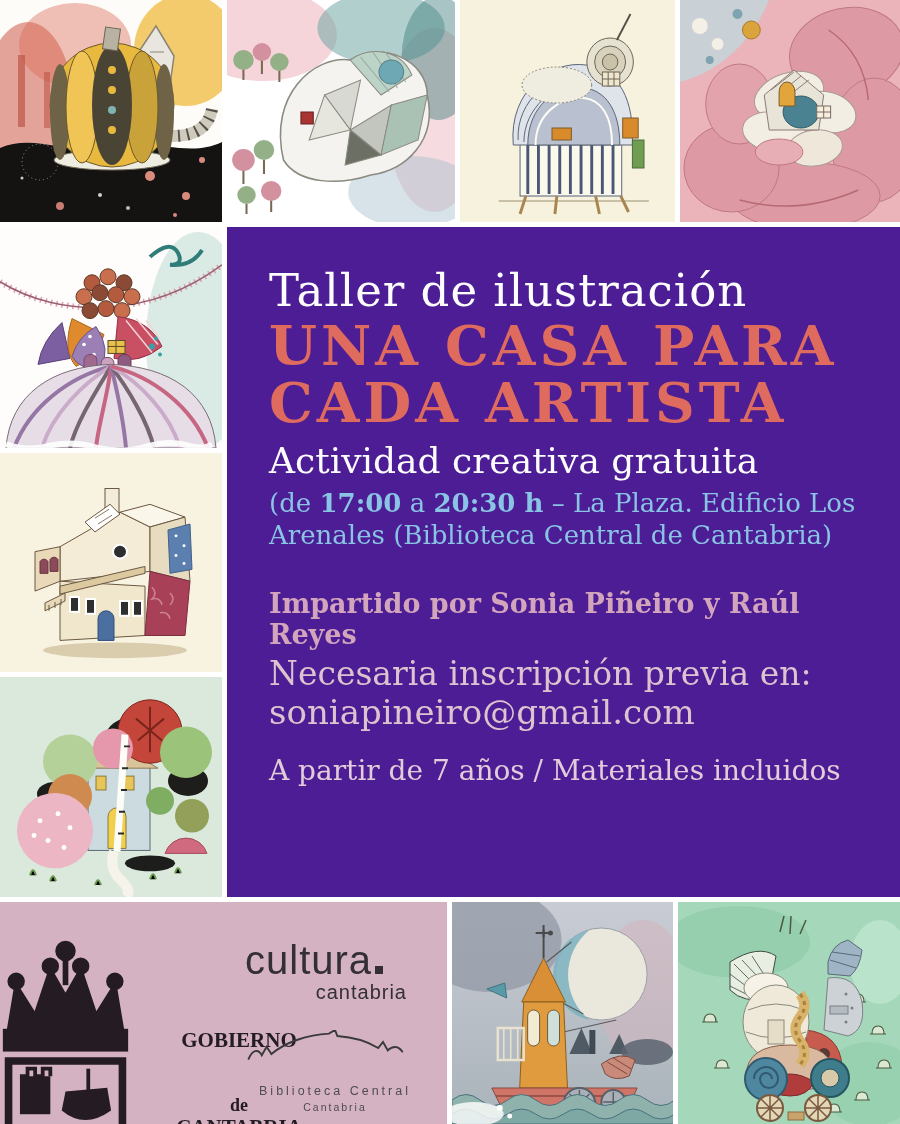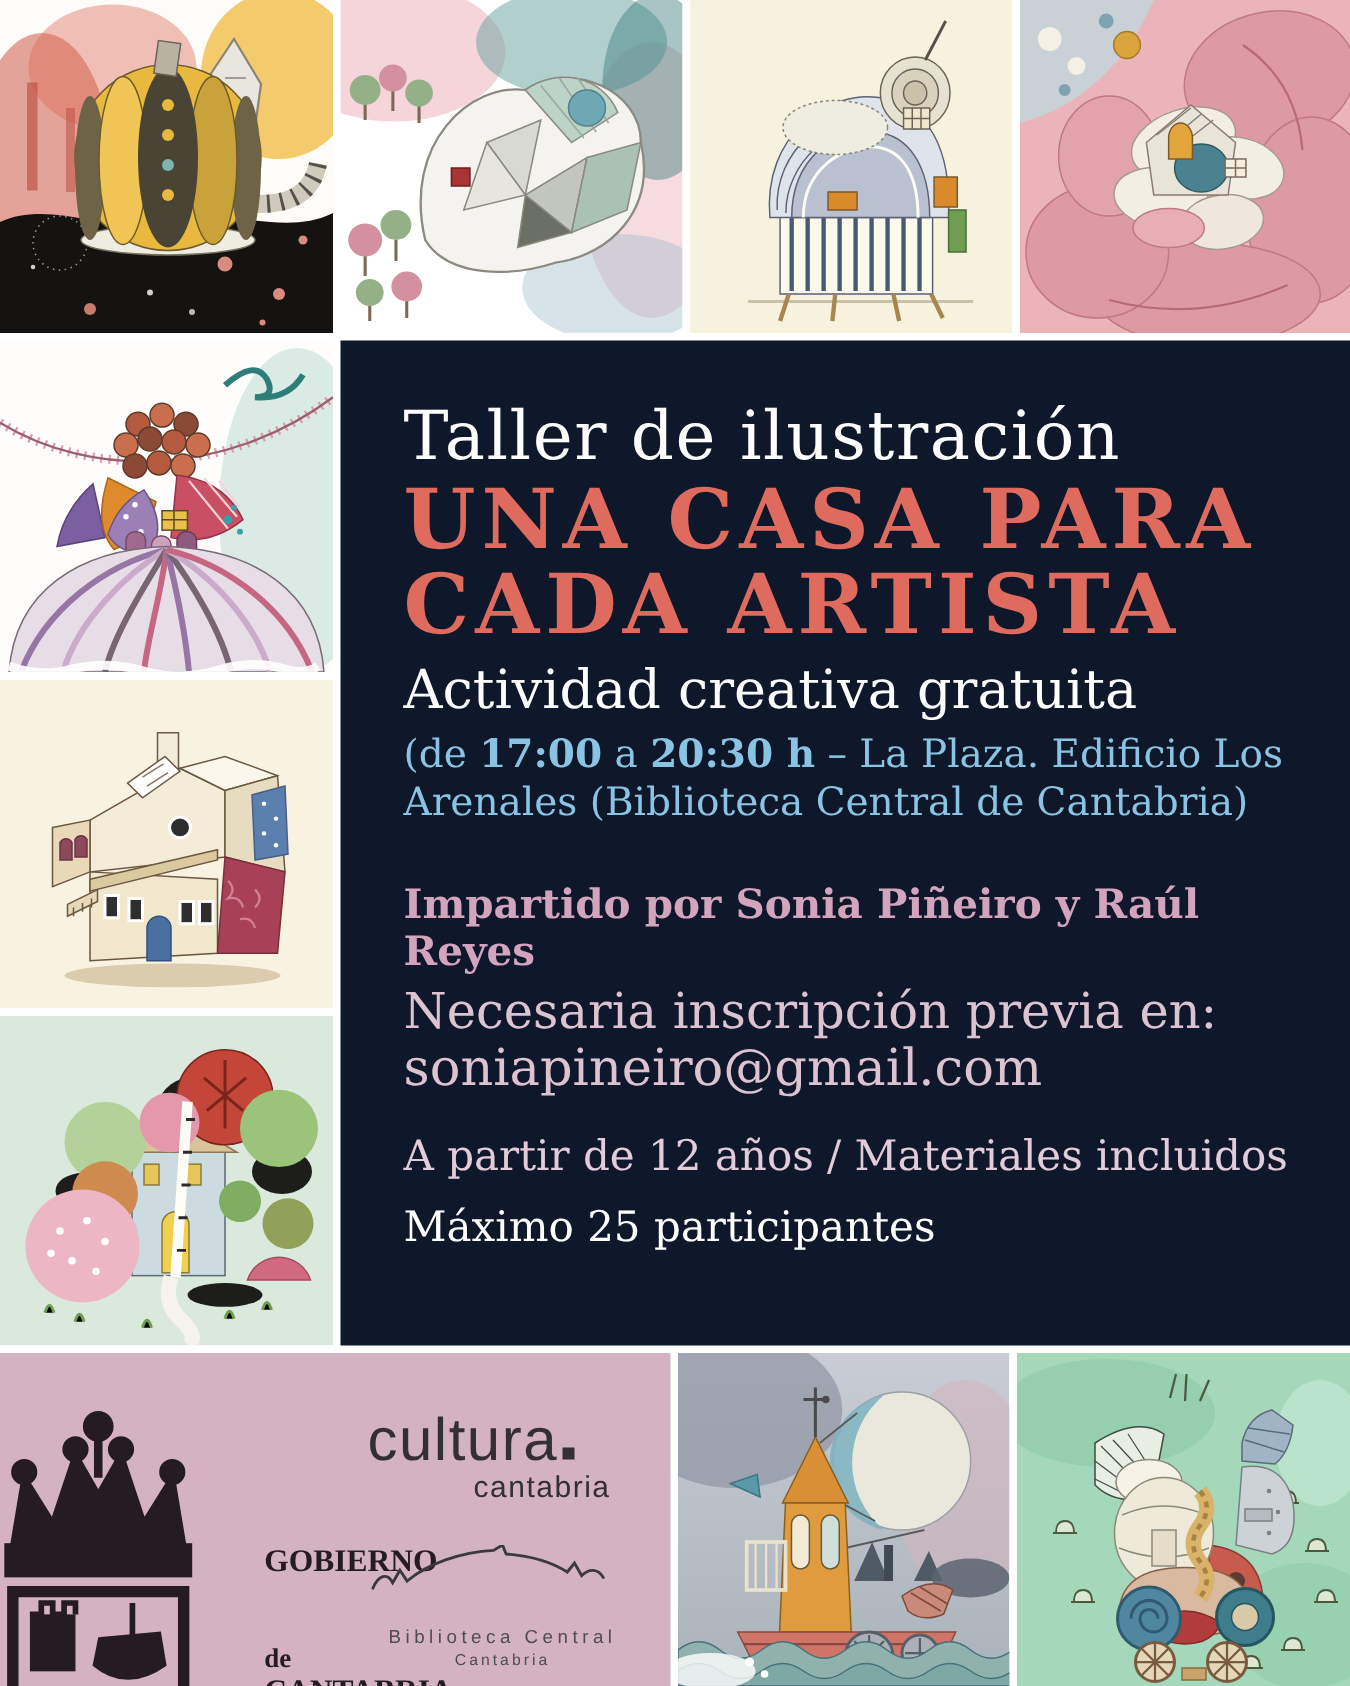--- a/index.html
+++ b/index.html
@@ -9,21 +9,21 @@
   .cell svg{display:block;width:100%;height:100%;}
 
   
   .c-r1c1{left:0;top:0;width:222px;height:222px;}
   .c-r1c2{left:227px;top:0;width:228px;height:222px;}
   .c-r1c3{left:460px;top:0;width:215px;height:222px;}
   .c-r1c4{left:680px;top:0;width:220px;height:222px;}
   .c-l2{left:0;top:227px;width:222px;height:221px;}
   .c-l3{left:0;top:453px;width:222px;height:219px;}
   .c-l4{left:0;top:677px;width:222px;height:220px;}
-  .c-dark{left:227px;top:227px;width:673px;height:670px;background:#0f172a;}
+  .c-dark{left:227px;top:227px;width:673px;height:670px;background:#4c1d95;}
   .c-pink{left:0;top:902px;width:447px;height:222px;background:#d4b2c2;}
   .c-b3{left:452px;top:902px;width:221px;height:222px;}
   .c-b4{left:678px;top:902px;width:222px;height:222px;}
 
   
   .c-dark{box-sizing:border-box;padding:38px 18px 0 42px;color:#fff;}
   .c-dark p, .c-dark h1{margin:0;}
   .t-taller{font-size:45px;letter-spacing:1px;line-height:1.15;color:#fdfdfd;}
   .t-main{font-size:55px;font-weight:bold;letter-spacing:4px;line-height:1.04;color:#de6b5d;}
   .t-sub{font-size:36px;margin-top:9px !important;color:#fdfdfd;}
@@ -36,21 +36,21 @@
   .t-age{font-size:28px;margin-top:22px !important;color:#e3ccd9;}
   .t-max{font-size:28px;margin-top:14px !important;color:#ffffff;}
 
   
   .c-pink{box-sizing:border-box;display:flex;align-items:flex-start;justify-content:space-between;
           padding:30px 22px 0 30px;color:#241c22;}
   .gov-block{width:205px;text-align:center;}
   .gov-top{display:flex;align-items:center;justify-content:center;gap:8px;text-align:left;}
   .crest{width:50px;height:76px;flex:none;}
   .gov-name{font-family:"Liberation Serif",serif;font-weight:bold;font-size:21px;line-height:1.08;color:#241c22;}
-  .gov-name span{display:block;}
+  .gov-name span{display:block;text-align:center;}
   .gov-de{font-size:18px;margin-top:44px;}
   .cult-block{width:180px;text-align:center;padding-top:8px;}
   .cult-main{font-family:"Liberation Sans",sans-serif;font-size:40px;letter-spacing:1px;color:#332f33;line-height:1;text-align:left;}
   .cult-dot{display:inline-block;width:8px;height:8px;background:#332f33;margin-left:3px;}
   .cult-sub{font-family:"Liberation Sans",sans-serif;font-size:20px;letter-spacing:1px;color:#332f33;text-align:right;padding-right:18px;margin-top:1px;}
   .bib-logo{margin-top:26px;}
   .bib-roof{width:150px;height:30px;}
   .bib-l1{font-family:"Liberation Sans",sans-serif;font-size:12.5px;letter-spacing:3px;color:#4f4c52;margin-top:18px;}
   .bib-l2{font-family:"Liberation Sans",sans-serif;font-size:10.5px;letter-spacing:2px;color:#4f4c52;margin-top:3px;}
 </style>
@@ -330,22 +330,21 @@
   </div>
 
   <div class="cell c-dark">
     <p class="t-taller">Taller de ilustración</p>
     <h1 class="t-main"><span>UNA CASA PARA</span><br><span>CADA ARTISTA</span></h1>
     <p class="t-sub">Actividad creativa gratuita</p>
     <p class="t-sched"><span>(de </span><b>17:00</b><span> a </span><b>20:30 h</b><span> – La Plaza. Edificio Los Arenales (Biblioteca Central de Cantabria)</span></p>
     <p class="t-instr">Impartido por Sonia Piñeiro y Raúl Reyes</p>
     <p class="t-reg">Necesaria inscripción previa en:</p>
     <p class="t-reg2">soniapineiro@gmail.com</p>
-    <p class="t-age">A partir de 12 años / Materiales incluidos</p>
-    <p class="t-max">Máximo 25 participantes</p>
+    <p class="t-age">A partir de 7 años / Materiales incluidos</p>
   </div>
 
   <div class="cell c-pink">
     <div class="gov-block">
       <div class="gov-top">
         <svg class="crest" viewBox="0 0 54 80">
           <g fill="#241c22" stroke="#241c22">
             <circle cx="27" cy="5" r="2.2"></circle>
             <line x1="27" y1="5" x2="27" y2="14" stroke-width="1.5"></line>
             <path d="M12,26 L14,14 L19,22 L23,10 L27,17 L31,10 L35,22 L40,14 L42,26 Z"></path>

